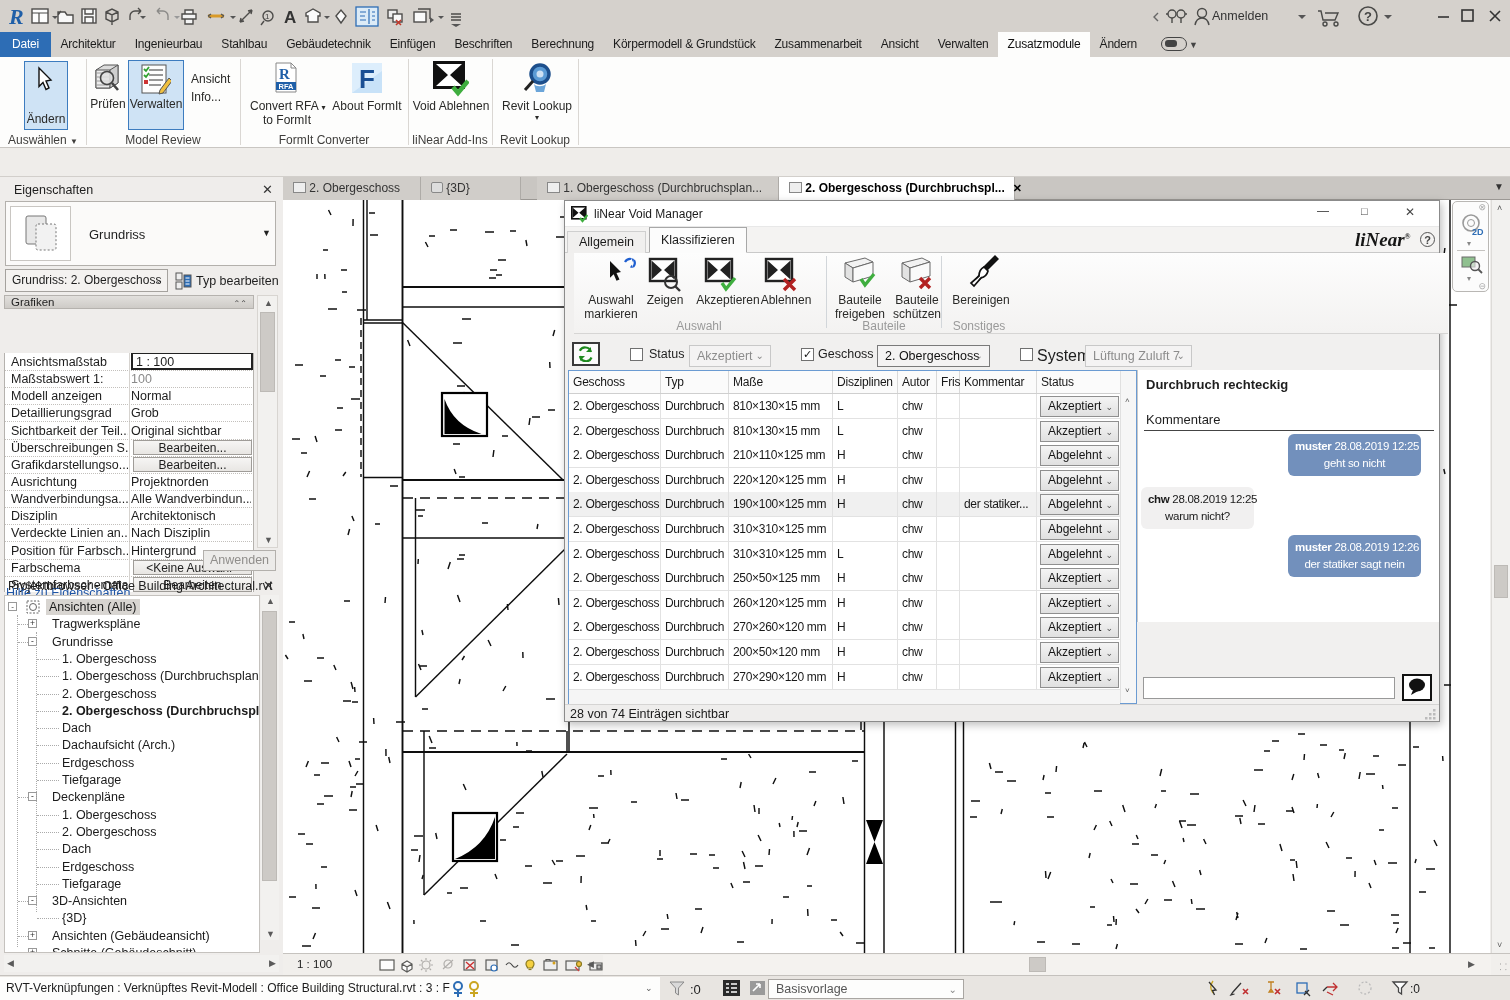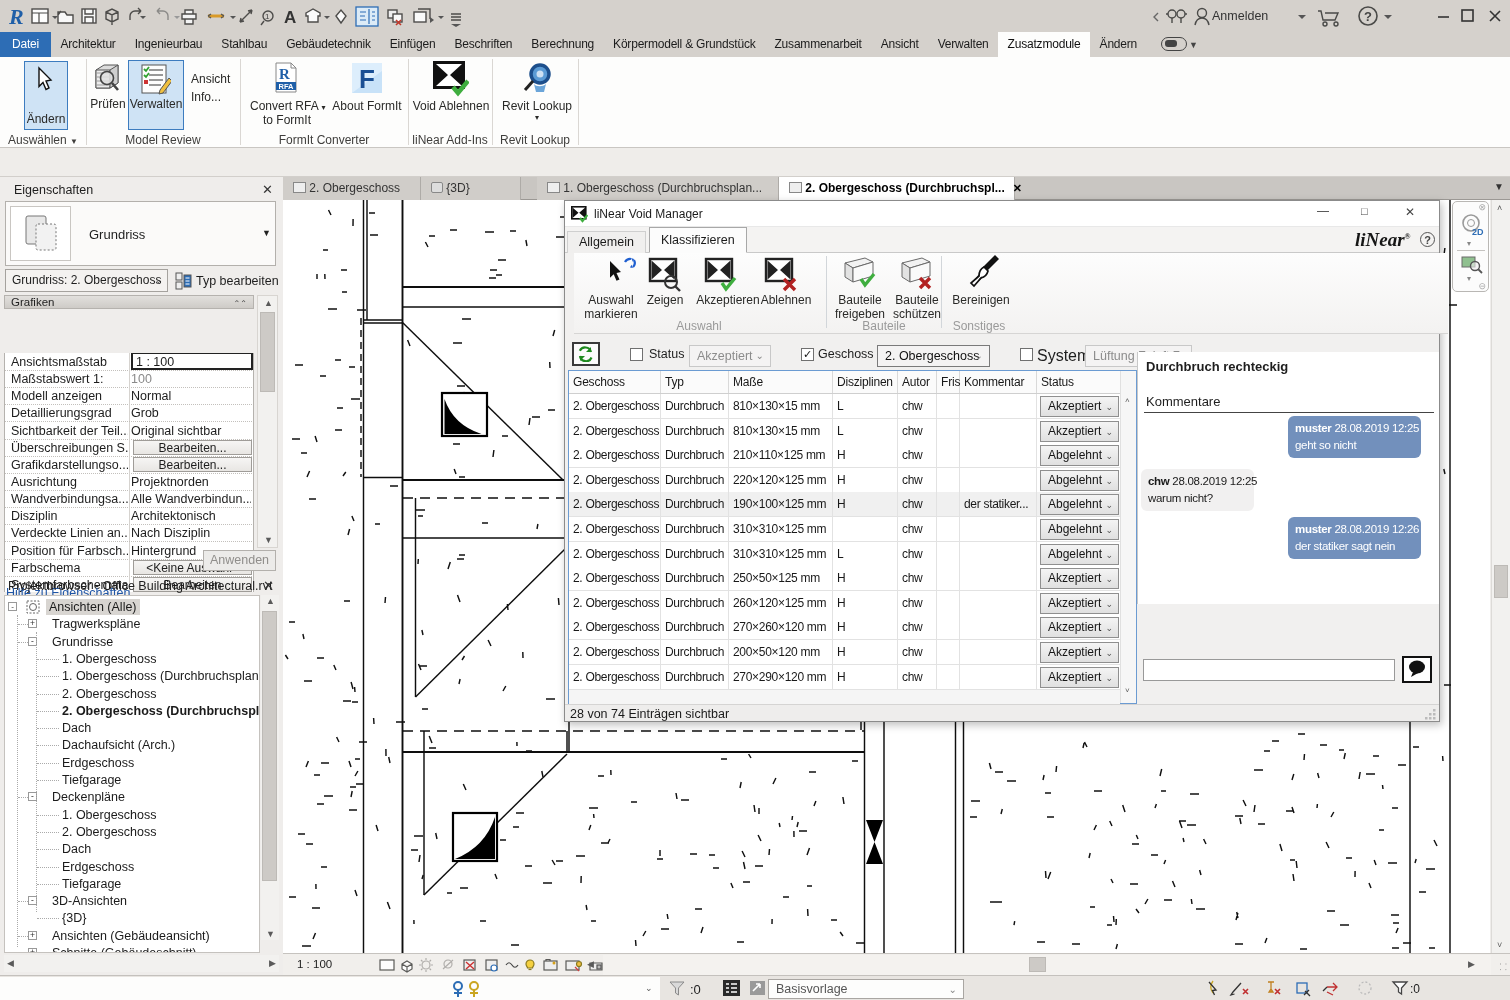--- a/index.html
+++ b/index.html
@@ -666,21 +666,21 @@
         <div class="tcell" style="left:368px;width:23px;"></div>
         <div class="tcell" style="left:391px;width:77px;"></div>
         <div class="stbtn">Akzeptiert<span class="cv">⌄</span></div>
       </div>
       <div class="abs" style="left:551px;top:0;width:16px;height:332px;background:#f6f6f6;border-left:1px solid #e0e0e0;">
         <div class="arr" style="position:absolute;top:26px;left:4px;font-size:8px;">˄</div>
         <div class="arr" style="position:absolute;bottom:8px;left:4px;font-size:8px;">˅</div>
       </div>
       <div class="abs" style="left:0;top:319px;width:551px;height:14px;background:#f5f5f5;"></div>
     </div>
-    <div class="abs" style="left:572px;top:151px;width:302px;height:252px;background:#fff;border-left:1px solid #c8c8c8;">
+    <div class="abs" style="left:572px;top:169px;width:302px;height:252px;background:#fff;border-left:1px solid #c8c8c8;text-align:center;">
       <div class="abs" style="left:8px;top:7px;font-size:13px;font-weight:bold;">Durchbruch rechteckig</div>
       <div class="abs" style="left:8px;top:42px;font-size:13px;">Kommentare</div>
       <div class="abs" style="left:6px;top:60px;width:290px;height:1px;background:#444;"></div>
       <div class="bubble bub-b" style="left:150px;top:64px;width:133px;"><b>muster</b> 28.08.2019 12:25<br>geht so nicht</div>
       <div class="bubble bub-g" style="left:3px;top:117px;width:113px;"><b>chw</b> 28.08.2019 12:25<br>warum nicht?</div>
       <div class="bubble bub-b" style="left:150px;top:165px;width:133px;"><b>muster</b> 28.08.2019 12:26<br>der statiker sagt nein</div>
       <div class="abs" style="left:5px;top:507px;"></div>
       <div class="abs" style="left:5px;top:307px;width:252px;height:22px;background:#fff;border:1px solid #999;"></div>
       <div class="abs" style="left:264px;top:304px;width:30px;height:27px;background:#fff;border:2.5px solid #111;">
         <svg width="24" height="21" viewBox="0 0 24 21" style="margin:0px 0 0 1px;">
@@ -698,20 +698,21 @@
           <rect x="9" y="9" width="2.5" height="2.5"></rect>
           <rect x="5" y="5" width="2.5" height="2.5"></rect>
           <rect x="5" y="9" width="2.5" height="2.5"></rect>
           <rect x="1" y="9" width="2.5" height="2.5"></rect>
         </g>
       </svg>
     </div>
   </div>
 <div class="abs statusbar">
     <div class="abs" style="left:0;top:1px;width:660px;height:24px;background:#fdfdfc;"></div>
+    <div class="abs" style="left:6px;top:5px;font-size:12px;color:#1c1c1c;">RVT-Verknüpfungen : Verknüpftes Revit-Modell : Office Building Structural.rvt : 3 : F</div>
     <svg class="abs" style="left:450px;top:4px" width="40" height="18" viewBox="0 0 40 18">
 <circle cx="8" cy="6" r="4" fill="none" stroke="#2d6db5" stroke-width="2"></circle>
       <path d="M8 10v7M4 13h8" stroke="#2d6db5" stroke-width="2"></path>
 <circle cx="24" cy="6" r="4" fill="none" stroke="#caa520" stroke-width="2"></circle>
       <path d="M24 10v7M20 13h8" stroke="#caa520" stroke-width="2"></path>
     </svg>
     <div class="abs arr" style="left:645px;top:8px;">⌄</div>
     <svg class="abs" style="left:668px;top:4px" width="45" height="18" viewBox="0 0 45 18">
 <path d="M2 2h14l-5.5 6v7l-3-2V8z" fill="#d9d9d9" stroke="#8a8a8a"></path>
 <text x="22" y="14" font-size="13" fill="#222" font-family="Liberation Sans">:0</text>

